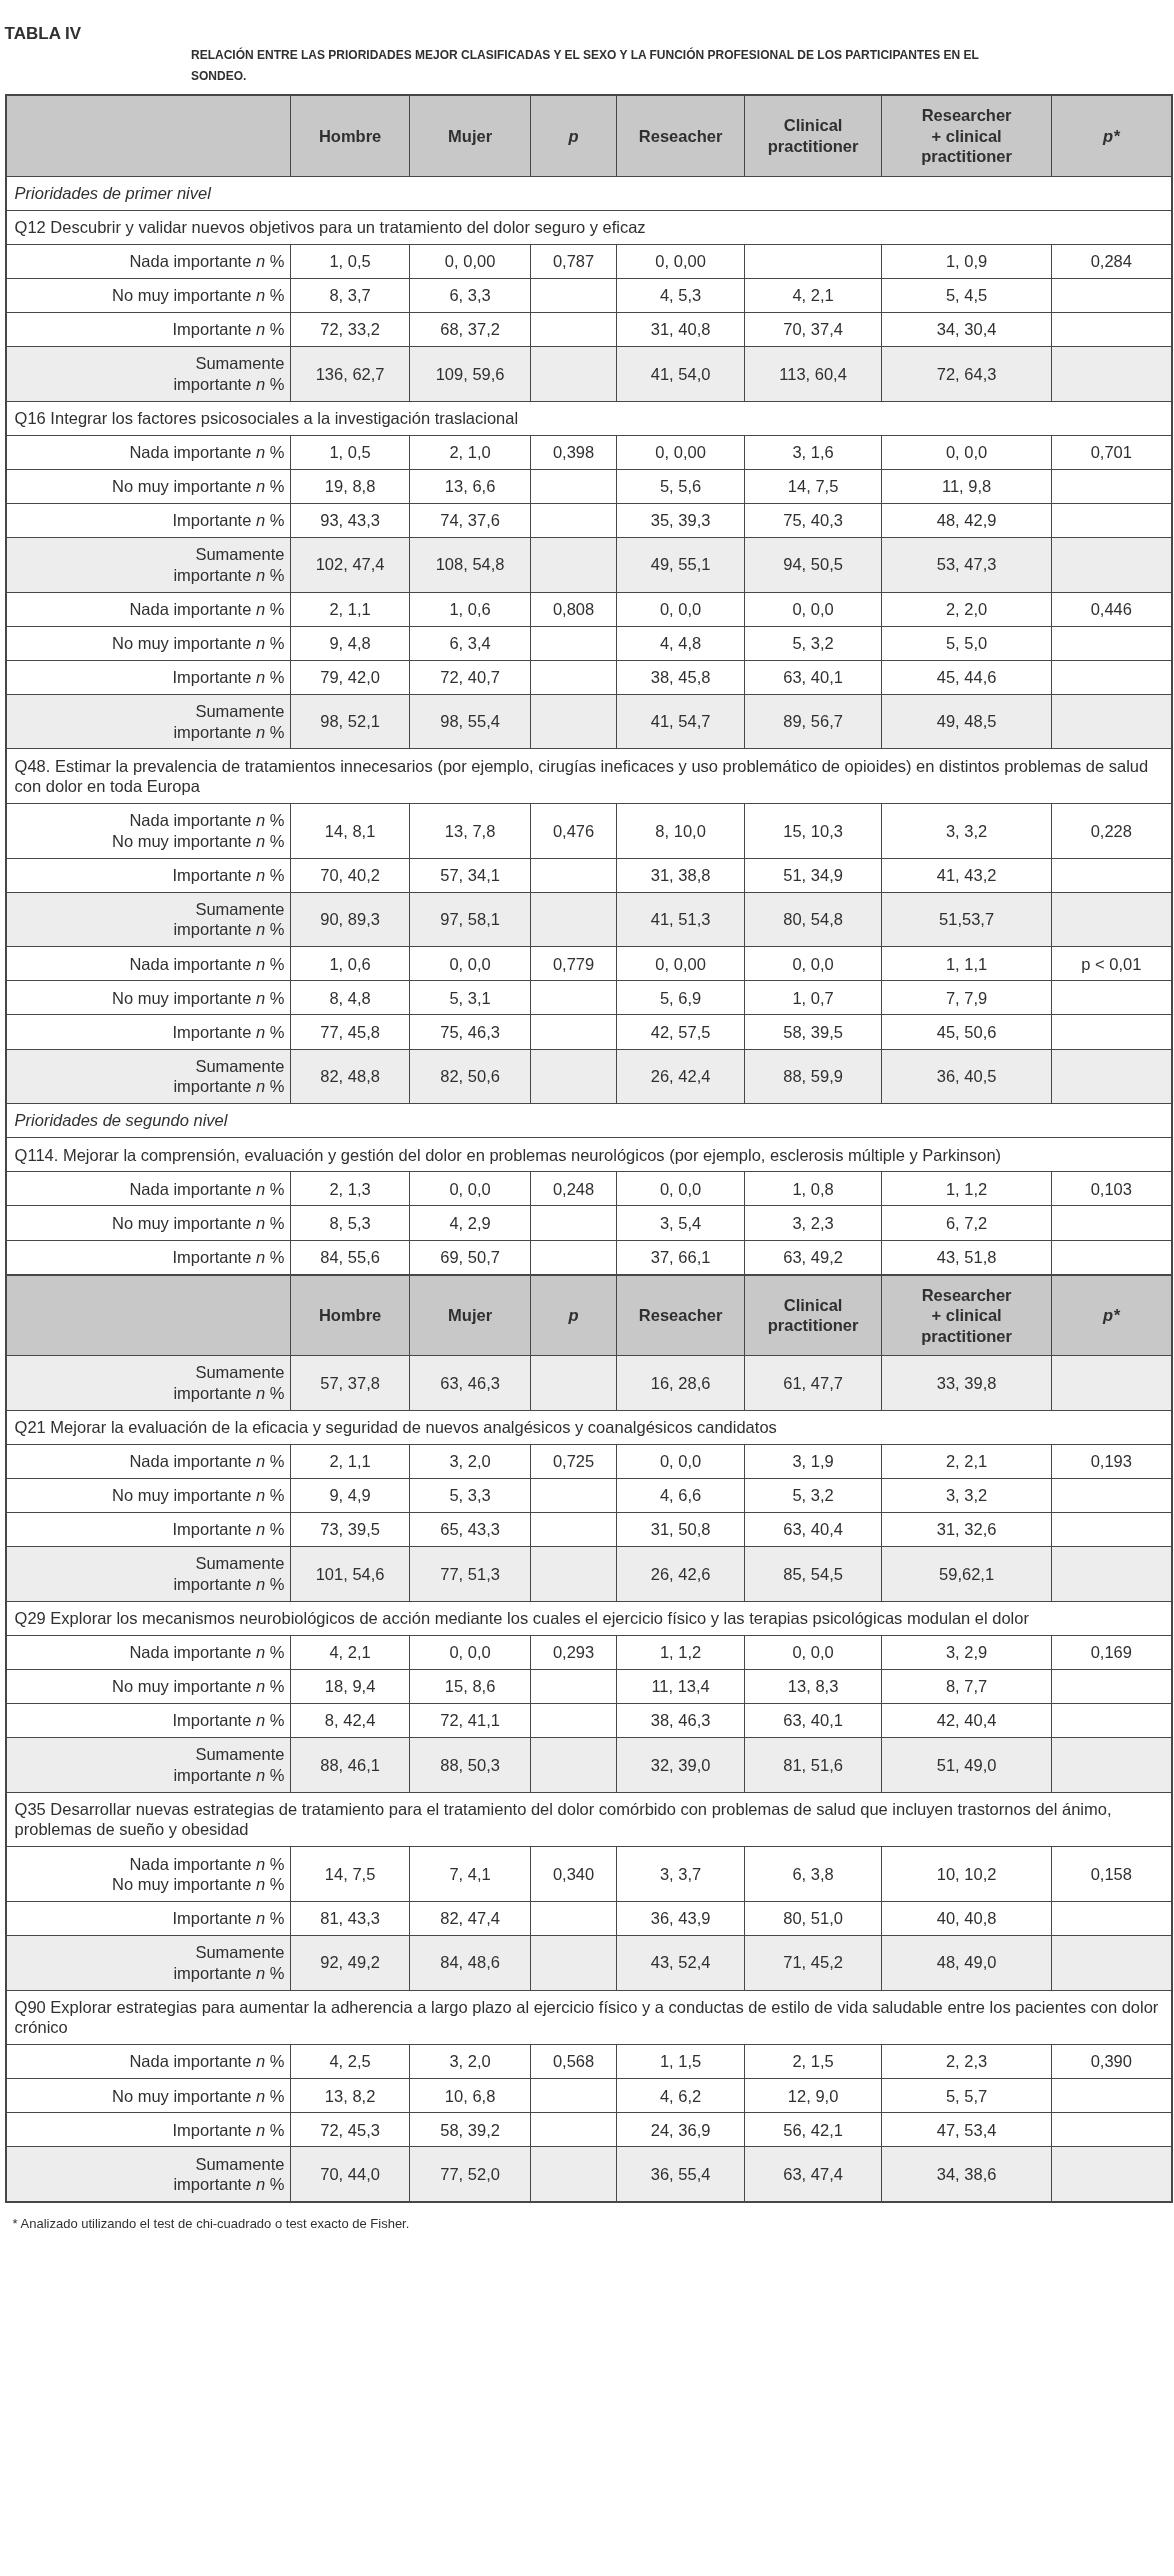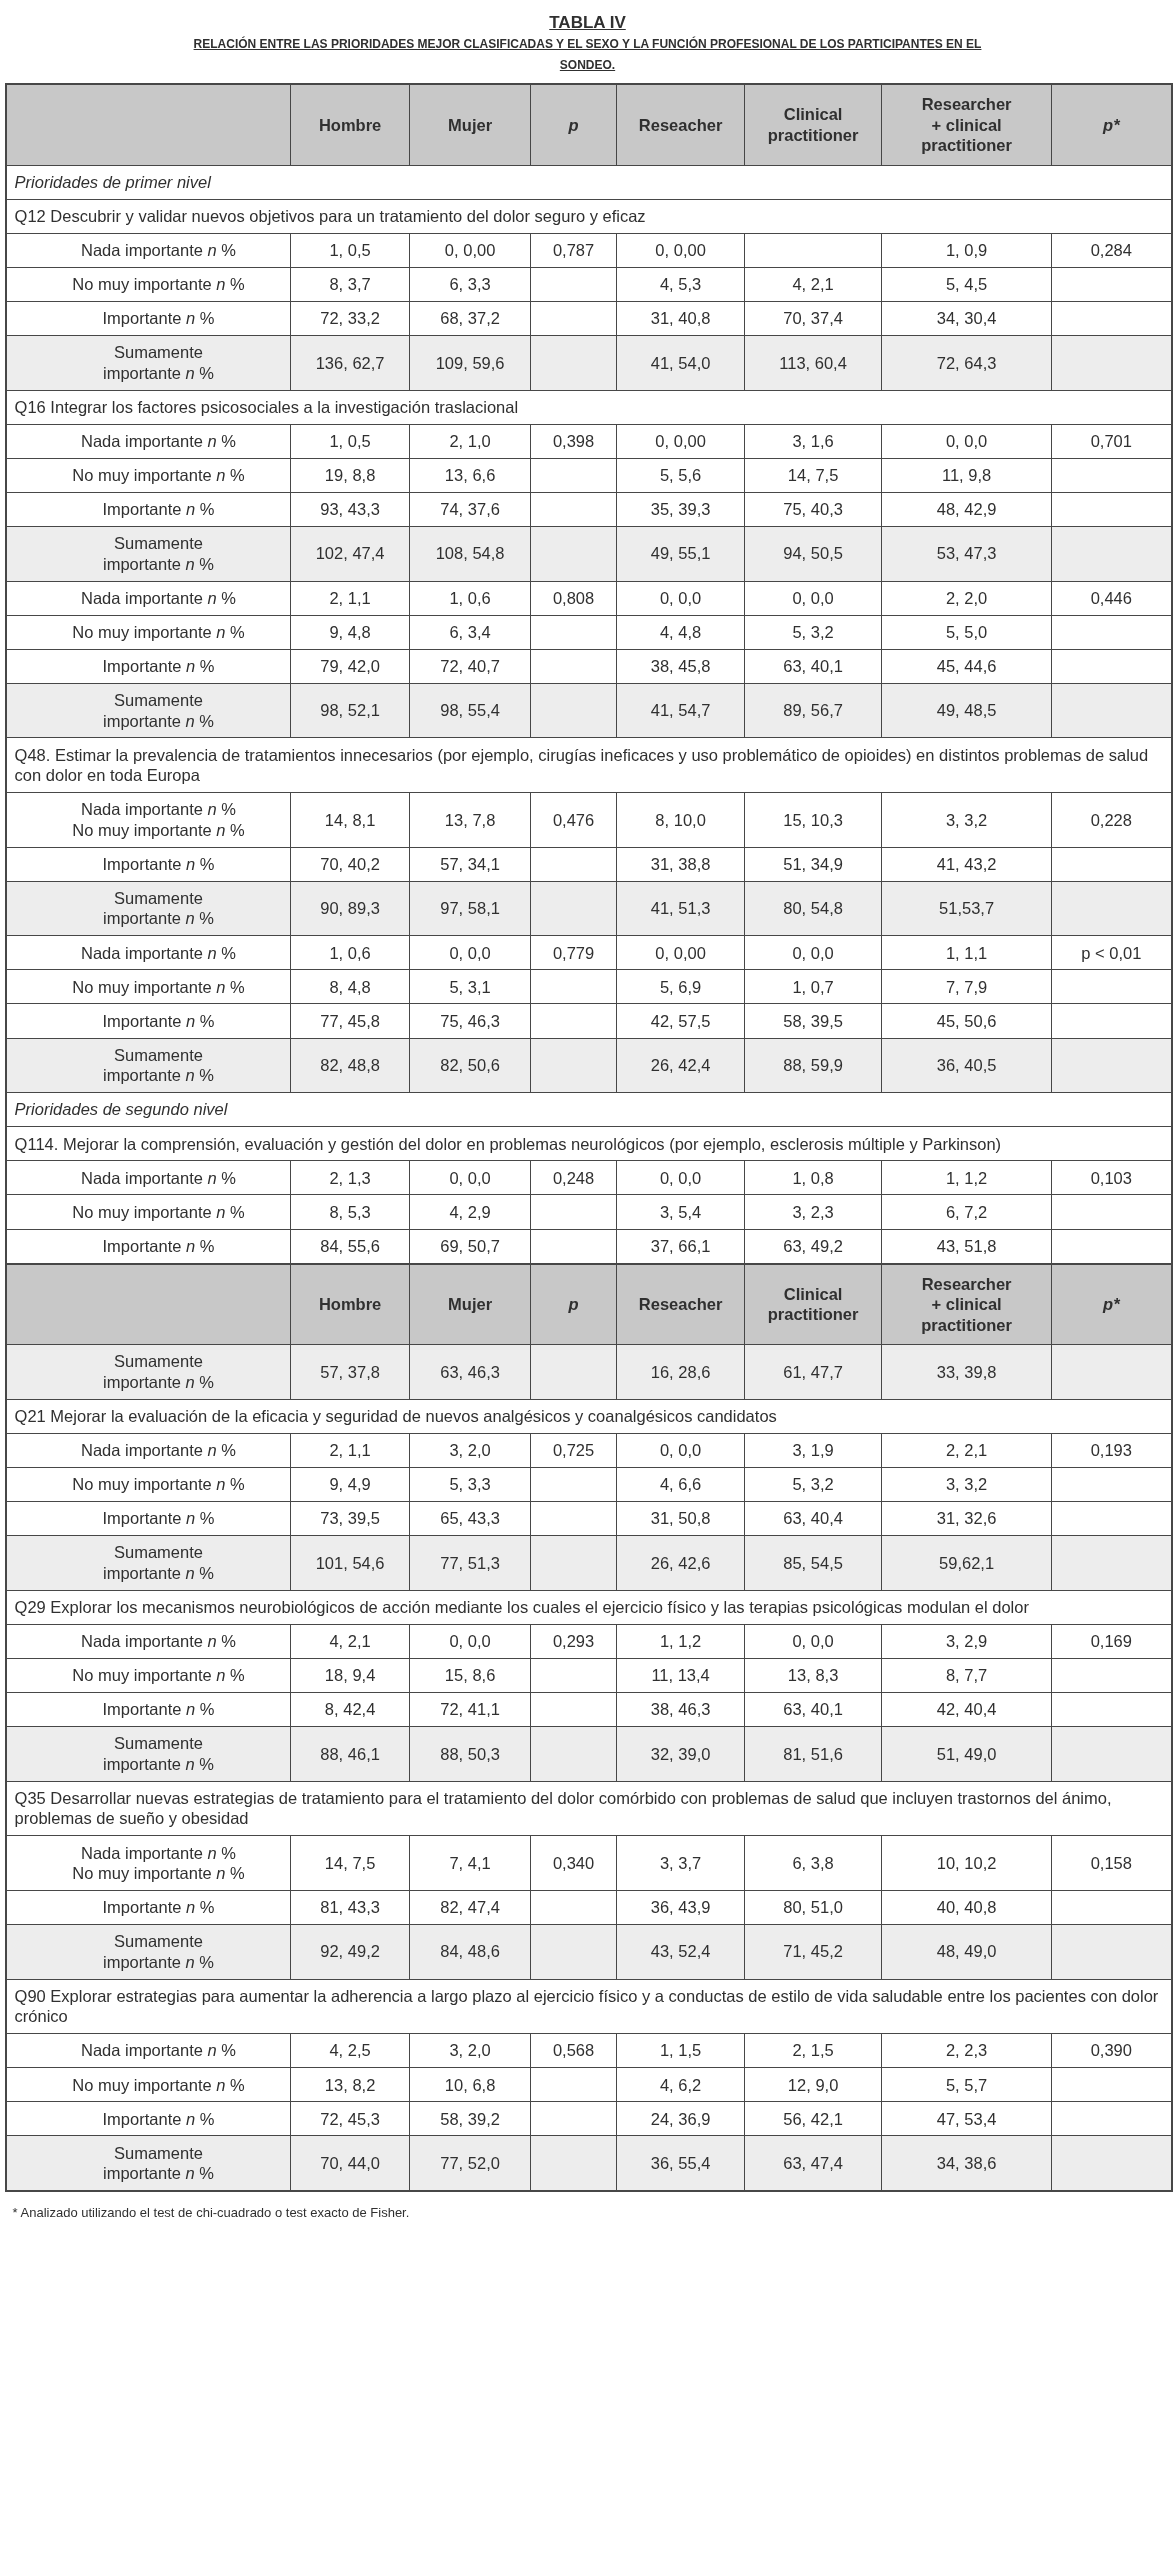--- a/index.html
+++ b/index.html
@@ -5,33 +5,33 @@
   :root{
     --border:#474747;
     --text:#303030;
     --header-bg:#c8c8c8;
     --shade:#ededed;
   }
   *{box-sizing:border-box}
   html,body{margin:0;padding:0;background:#ffffff}
   body{width:1175px;color:var(--text);font-family:"Liberation Sans","DejaVu Sans",sans-serif;}
   .page{padding:9px 4.6px 26px 4.6px}
-  .caption{text-align:center;font-weight:700;margin:2px auto 8px auto;text-decoration:underline;}
+  .caption{text-align:left;font-weight:700;margin:13px auto 8px auto;}
   .title{font-size:17px;line-height:23px;}
   .subtitle{font-size:12px;line-height:20.5px;max-width:793px;margin:0 auto;}
   table{border-collapse:collapse;table-layout:fixed;width:1166px;border:2.3px solid var(--border);}
   col.c0{width:285px}col.c1{width:119px}col.c2{width:121px}col.c3{width:86px}
   col.c4{width:128px}col.c5{width:137px}col.c6{width:170px}col.c7{width:120px}
   th,td{border:1.1px solid var(--border);font-size:16.5px;line-height:20.5px;padding:6.3px 5.7px;vertical-align:middle;overflow-wrap:break-word;}
   th{background:var(--header-bg);font-weight:700;text-align:center;padding:9px 4.6px;}
   .em{font-style:italic}
   tr.repeat th{border-top:2.9px solid var(--border)}
   .section-row td{font-style:italic;padding-left:8px}
   .question-row td{padding-left:8px}
-  .label-cell{text-align:center;padding-left:26px}
+  .label-cell{text-align:right;padding-left:26px}
   .label-cell i{font-style:italic}
   .num-cell{text-align:center}
   tr.shaded td{background:var(--shade)}
   .footnote{font-size:13px;line-height:19.4px;margin:11.4px 0 0 8px;}
 </style>
 </head>
 <body>
 
 <div class="page">
   <header class="caption">

